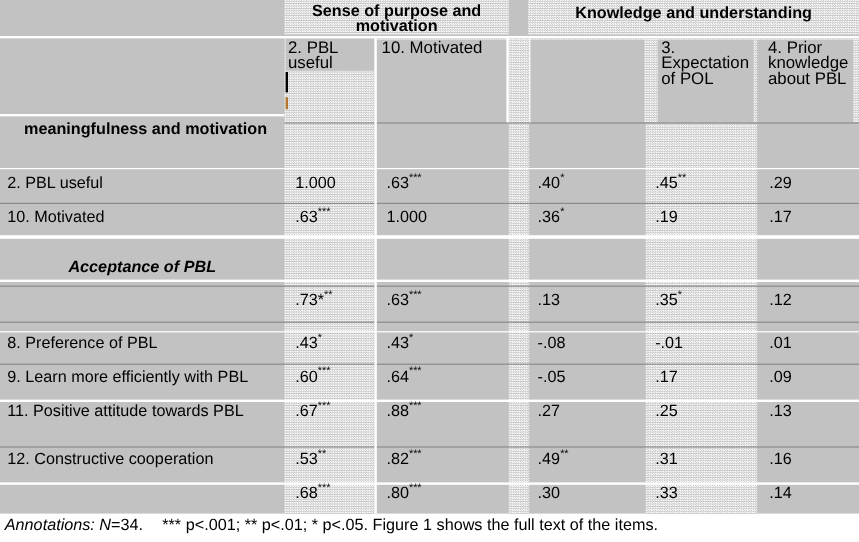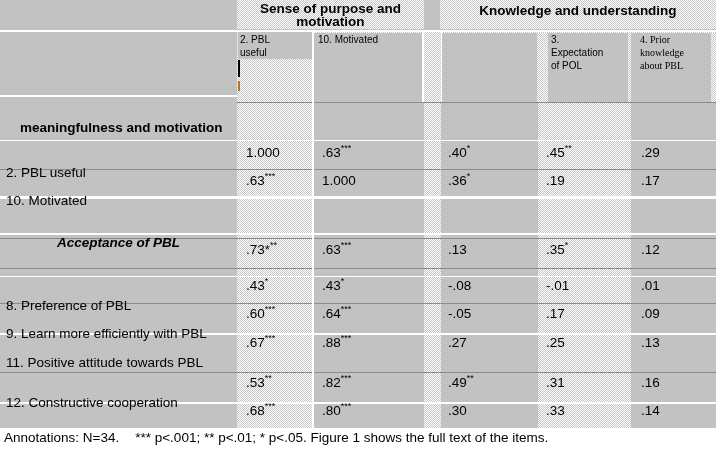--- a/index.html
+++ b/index.html
@@ -7,59 +7,59 @@
          font-family:"Liberation Sans",sans-serif;color:#000;}
   .tbl{position:absolute;left:0;top:0;width:716px;height:428px;background:#c2c2c2;}
   .abs{position:absolute;}
   .checker{background-image:conic-gradient(#ffffff 0 25%, #c6c6c6 0 50%, #ffffff 0 75%, #c6c6c6 0);
            background-size:2px 2px;}
   .solid{background:#c2c2c2;}
   .wline{background:#ffffff;}
   .dline{background:#8b8b8b;}
   .txt{font-size:13.5px;line-height:14px;white-space:nowrap;}
   .bold{font-weight:bold;}
-  .sub{font-size:10px;line-height:13px;white-space:pre-line;}
+  .sub{font-size:14px;line-height:13px;white-space:pre-line;}
   .hdrtxt{font-size:13.5px;line-height:13px;font-weight:bold;text-align:center;}
   
   .hdr1{left:237px;top:0;width:187px;height:29px;padding-top:2px;box-sizing:border-box;}
   .hdr2{left:440px;top:0;width:276px;height:29px;padding-top:4px;box-sizing:border-box;}
   
   .stripeA{left:237px;top:31px;width:75px;height:397px;}
   .stripeGap{left:424px;top:31px;width:17px;height:397px;}
   .stripeD{left:538px;top:103px;width:93px;height:325px;}
   .gapCD{left:537px;top:31px;width:11px;height:71px;}
   .gapDE{left:628px;top:31px;width:3px;height:71px;}
   .gapE{left:711px;top:31px;width:5px;height:71px;}
   .topStrip{left:312px;top:31px;width:404px;height:2px;}
   
   .subA-bg{left:238px;top:32px;width:74px;height:27px;}
   .subA{left:240px;top:33px;}
   .subB{left:318px;top:33px;}
   .subC{left:447px;top:33px;}
   .subD{left:551px;top:33px;}
-  .subE{left:640px;top:33px;font-family:Liberation Serif, serif;}
+  .subE{left:640px;top:33px;}
   
   .hl{left:0;width:716px;height:1px;}
   .vl{top:31px;width:2px;height:397px;background:#ffffff;}
   
   .caretB{left:238px;top:60px;width:2px;height:17px;background:#000;}
   .caretO{left:238px;top:81px;width:2px;height:10px;background:#b5752e;}
   
   .row{position:absolute;left:0;width:716px;height:18px;}
   .r-mm{top:101px}.r-2{top:146px}.r-10{top:174px}.r-acc{top:216px}.r-5{top:243px}
   .r-8{top:279px}.r-9{top:307px}.r-11{top:336px}.r-12{top:376px}.r-13{top:404px}
-  .lbl{position:absolute;left:6px;top:0;margin-top:20px;}
+  .lbl{position:absolute;left:6px;top:0;}
   .ind1{left:20px;}
   .ind2{left:57px;font-style:italic;}
   .val{position:absolute;top:0;}
   .cA{left:246px}.cB{left:322px}.cC{left:448px}.cD{left:546px}.cE{left:641px}
   sup.st{font-size:9px;position:relative;top:-1px;vertical-align:super;line-height:0;}
   
   .footer{position:absolute;left:4px;top:430px;font-size:13.5px;white-space:nowrap;}
-  .it{margin-top:44px;}
+  .it{font-style:italic;margin-top:44px;}
   .eq{margin-right:16px;}
 </style>
 </head>
 <body>
 
 <div class="stage">
   <div class="tbl">
 
     <div class="abs checker stripeA"></div>
     <div class="abs checker stripeGap"></div>

